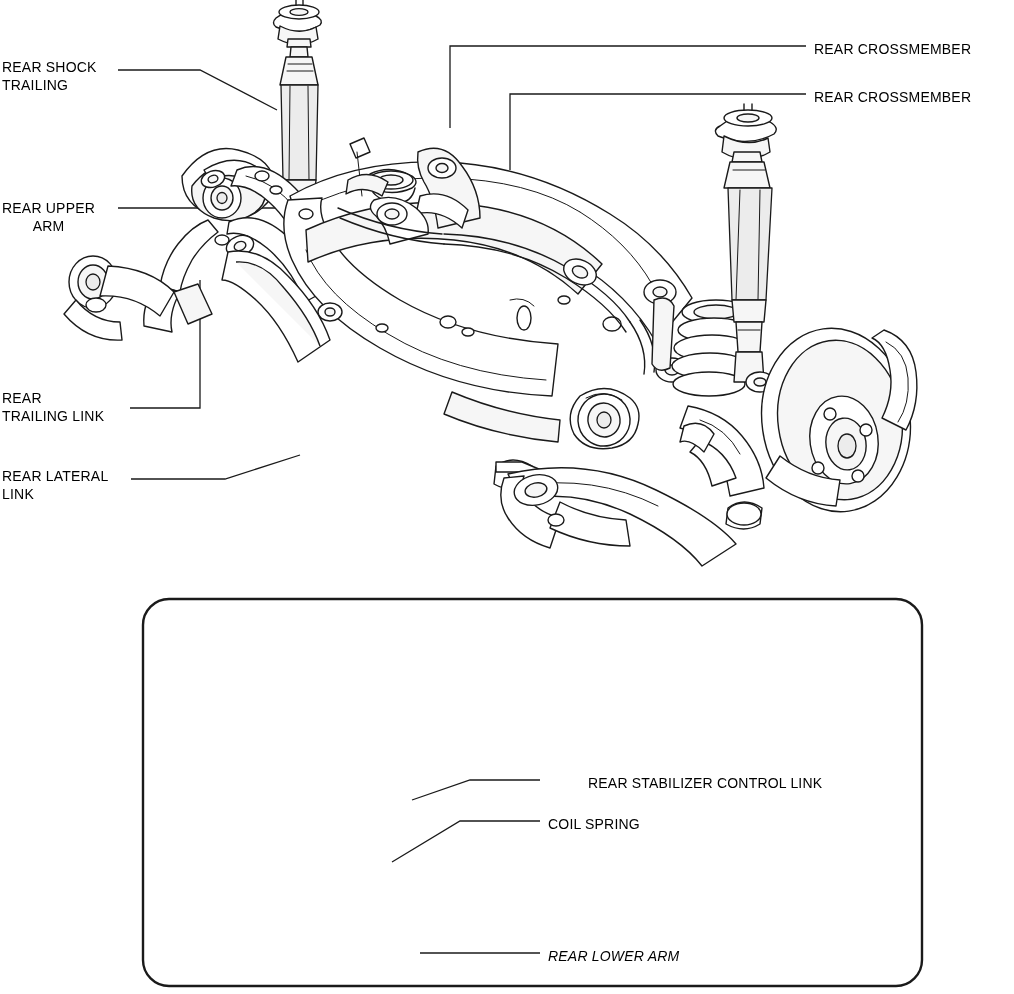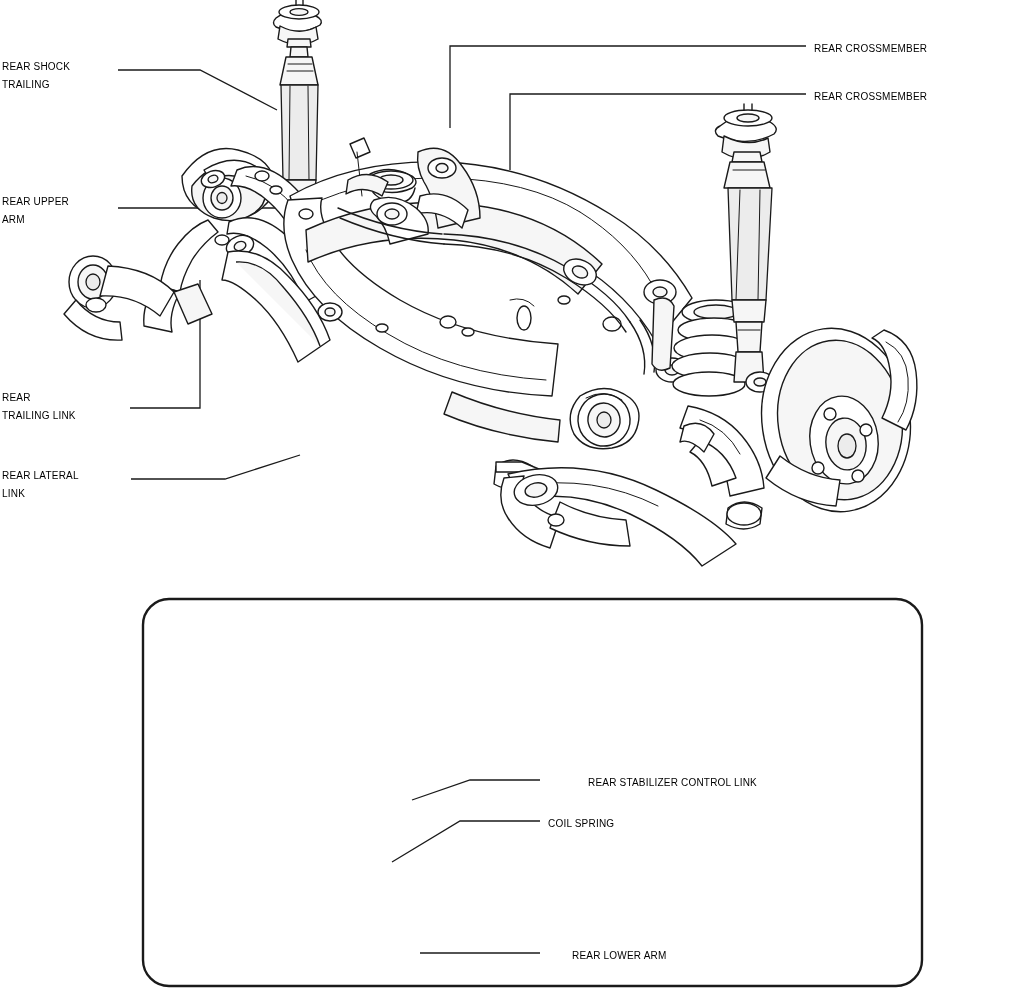--- a/index.html
+++ b/index.html
@@ -10,21 +10,21 @@
   }
   #page {
     position: relative;
     width: 1014px;
     height: 994px;
     background: #ffffff;
     overflow: hidden;
   }
   .label {
     position: absolute;
-    font-size: 10px;
+    font-size: 14px;
     line-height: 18px;
     color: #000000;
     letter-spacing: 0.2px;
     white-space: pre-line;
   }
   .label.right { text-align: left; }
   svg { display: block; }
   #art { position: absolute; left: 0; top: 0; width: 1014px; height: 994px; }
 </style>
 </head>
@@ -320,32 +320,32 @@
     <g>
       <path class="lead" d="M540 780 L470 780 L412 800"></path>
       <path class="lead" d="M540 821 L460 821 L392 862"></path>
       <path class="lead" d="M540 953 L470 953 L420 953"></path>
     </g>
   </svg>
 
   <div class="label" style="left:2px; top:58px;">REAR SHOCK
 TRAILING</div>
 
-  <div class="label" style="left:2px; top:193px;">REAR UPPER
+  <div class="label" style="left:2px; top:199px;text-align:center;">REAR UPPER
 ARM</div>
 
   <div class="label" style="left:2px; top:389px;">REAR
 TRAILING LINK</div>
 
   <div class="label" style="left:2px; top:467px;">REAR LATERAL
 LINK</div>
 
   <div class="label right" style="left:814px; top:40px;">REAR CROSSMEMBER</div>
 
   <div class="label right" style="left:814px; top:88px;">REAR CROSSMEMBER</div>
 
   <div class="label right" style="left:548px; top:774px;margin-left:40px;">REAR STABILIZER CONTROL LINK</div>
 
   <div class="label right" style="left:548px; top:815px;">COIL SPRING</div>
 
-  <div class="label right" style="left:572px; top:947px;">REAR LOWER ARM</div>
+  <div class="label right" style="left:548px; top:947px;font-style:italic;">REAR LOWER ARM</div>
 
 </div>
 
 </body></html>

